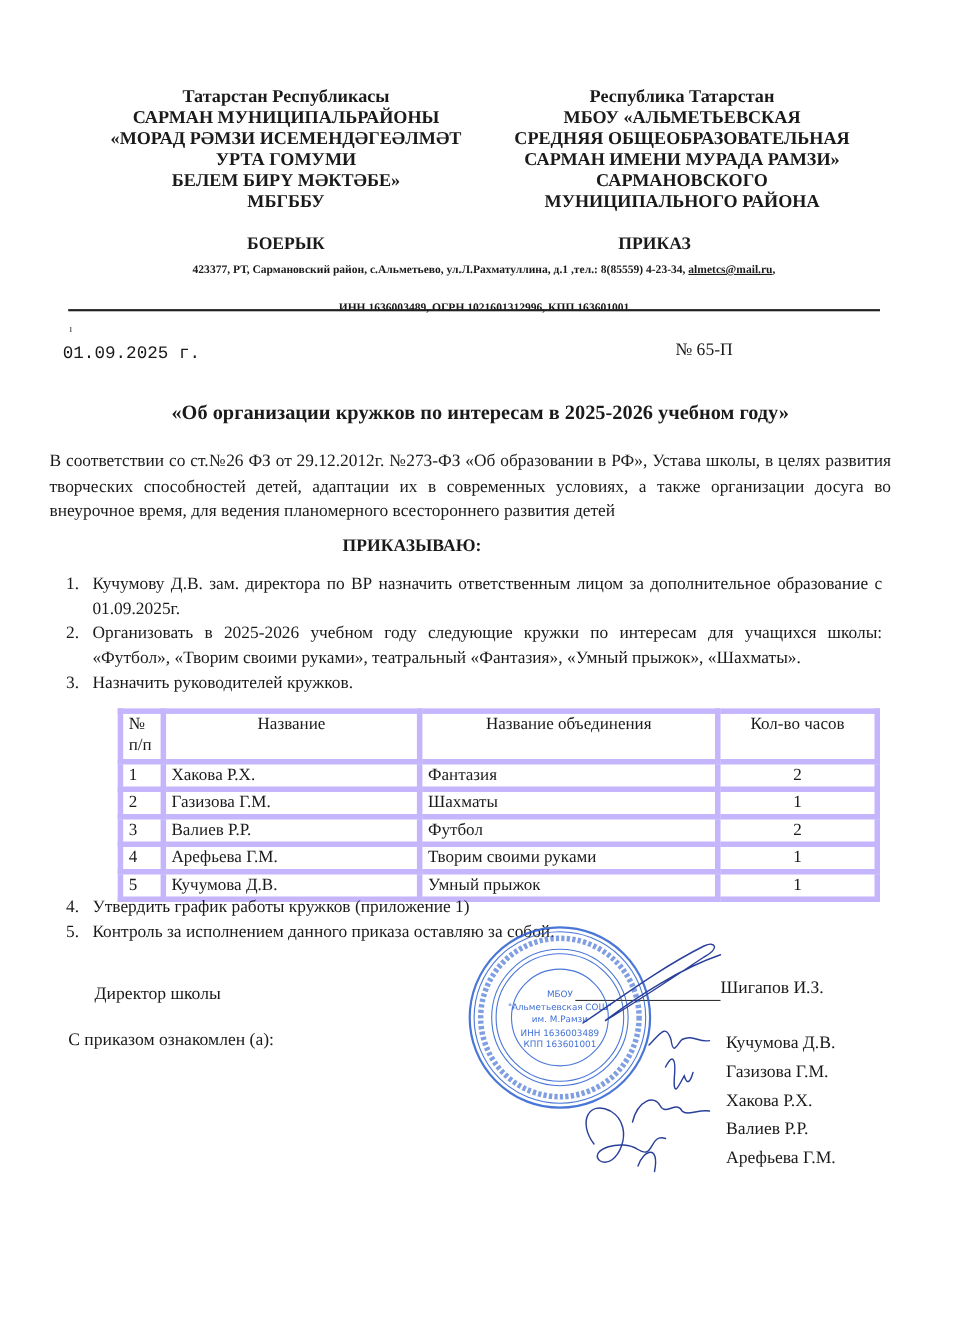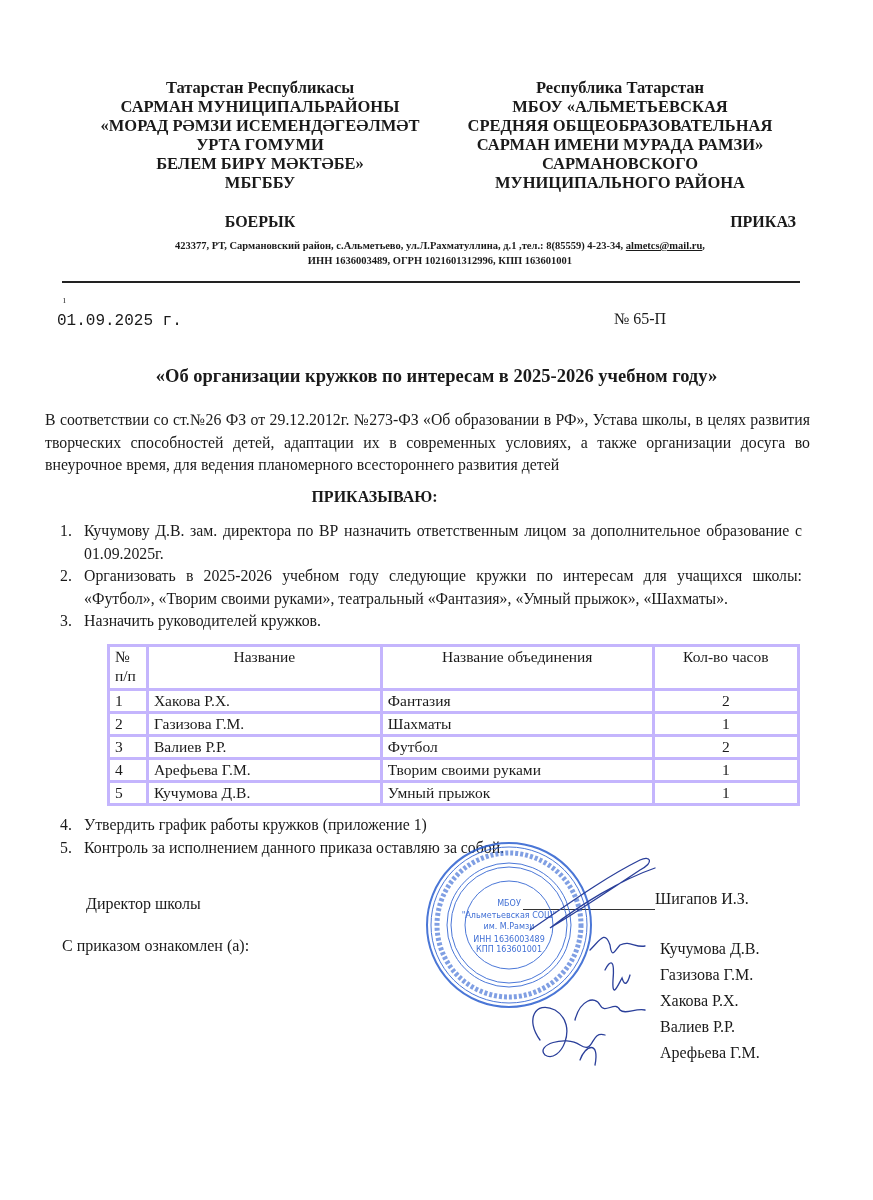--- a/index.html
+++ b/index.html
@@ -18,21 +18,21 @@
   .date { left: 57px; top: 312px; font-size: 16px; font-family: Liberation Mono, monospace; }
   .number { left: 598px; top: 310px; font-size: 16px; margin-left: 16px; }
   .title { left: 0; width: 873px; top: 366px; text-align: center; font-weight: bold; font-size: 18.5px; }
   .preamble { left: 45px; width: 765px; top: 409px; font-size: 15.8px; line-height: 22.5px; text-align: justify; text-align-last: left; }
   .prikaz { left: 0; width: 749px; top: 488px; text-align: center; font-weight: bold; font-size: 16px; }
   ol.items { position: absolute; left: 60px; width: 742px; top: 520px; margin: 0; padding: 0; list-style: none; font-size: 15.8px; line-height: 22.5px; }
   ol.items li { position: relative; padding-left: 24px; text-align: justify; }
   ol.items li .num { position: absolute; left: 0; top: 0; }
   ol.items2 { top: 814px; left: 60px; width: 600px; }
   table.circles { position: absolute; left: 107px; top: 644px; width: 693px; border-collapse: collapse; font-size: 15.5px; }
-  table.circles th, table.circles td { border: 3px solid #c4b5fd; padding: 0 5px; font-weight: normal; vertical-align: top; }
+  table.circles th, table.circles td { border: 5px solid #c4b5fd; padding: 0 5px; font-weight: normal; vertical-align: top; }
   table.circles th { height: 41px; text-align: center; line-height: 19px; }
   table.circles th.c-num { text-align: left; }
   table.circles td { height: 20px; line-height: 20px; }
   table.circles td.c-hours { text-align: center; }
   .sig-label { font-size: 16px; }
   .director-label { left: 62px; top: 895px; margin-left: 24px; }
   .acq-label { left: 62px; top: 937px; }
   .director-name { left: 655px; top: 890px; font-size: 16px; }
   .sig-line { left: 523px; top: 909px; width: 132px; border-top: 1px solid #333; }
   .acq-list { position: absolute; left: 660px; top: 936px; font-size: 16px; line-height: 26px; }
@@ -55,26 +55,26 @@
 <div class="hdr-kind" style="left:95px;width:330px;">БОЕРЫК</div>
 
 <div class="hdr-col hdr-right">
   <div>Республика Татарстан</div>
   <div>МБОУ «АЛЬМЕТЬЕВСКАЯ</div>
   <div>СРЕДНЯЯ ОБЩЕОБРАЗОВАТЕЛЬНАЯ</div>
   <div>САРМАН ИМЕНИ МУРАДА РАМЗИ»</div>
   <div>САРМАНОВСКОГО</div>
   <div>МУНИЦИПАЛЬНОГО РАЙОНА</div>
 </div>
-<div class="hdr-kind" style="left:436px;width:360px;text-align:right;">ПРИКАЗ</div>
+<div class="hdr-kind" style="left:415px;width:360px;">ПРИКАЗ</div>
 
 <div class="contacts" style="top:240px;">
   <span>423377, РТ, Сармановский район, с.Альметьево, ул.Л.Рахматуллина, д.1 ,тел.: 8(85559) 4-23-34, </span><span style="text-decoration:underline;">almetcs@mail.ru</span><span>,</span>
 </div>
-<div class="contacts" style="top:255px;">ИНН 1636003489, ОГРН 1021601312996, КПП 163601001</div>
+<div class="contacts" style="top:275px;">ИНН 1636003489, ОГРН 1021601312996, КПП 163601001</div>
 <div class="rule"></div>
 
 <div class="abs date">01.09.2025 г.</div>
 <div class="abs number">№  65-П</div>
 
 <div class="abs title">«Об организации кружков по интересам в 2025-2026 учебном году»</div>
 
 <div class="abs preamble">В соответствии со ст.№26 ФЗ от 29.12.2012г. №273-ФЗ «Об образовании в РФ», Устава школы, в целях развития творческих способностей детей, адаптации их в современных условиях, а также организации досуга во внеурочное время, для ведения планомерного всестороннего развития детей</div>
 
 <div class="abs prikaz">ПРИКАЗЫВАЮ:</div>

